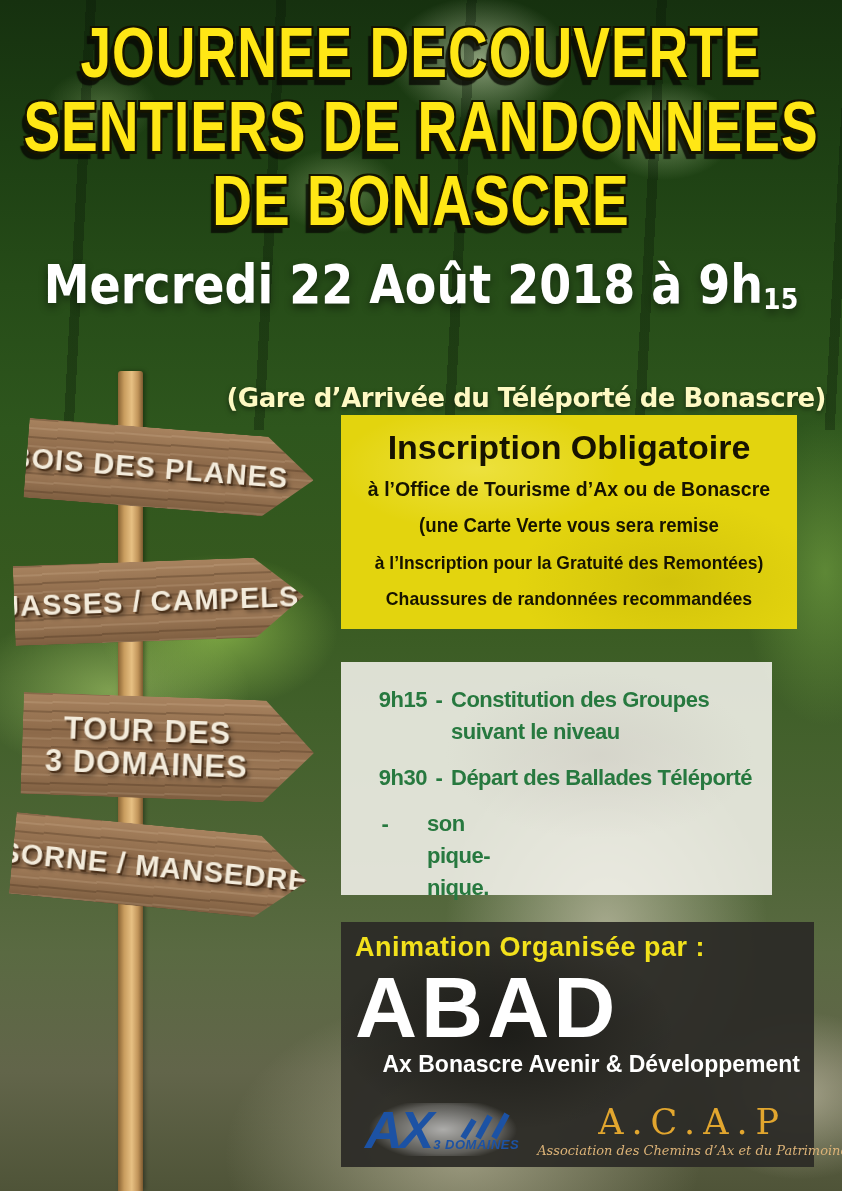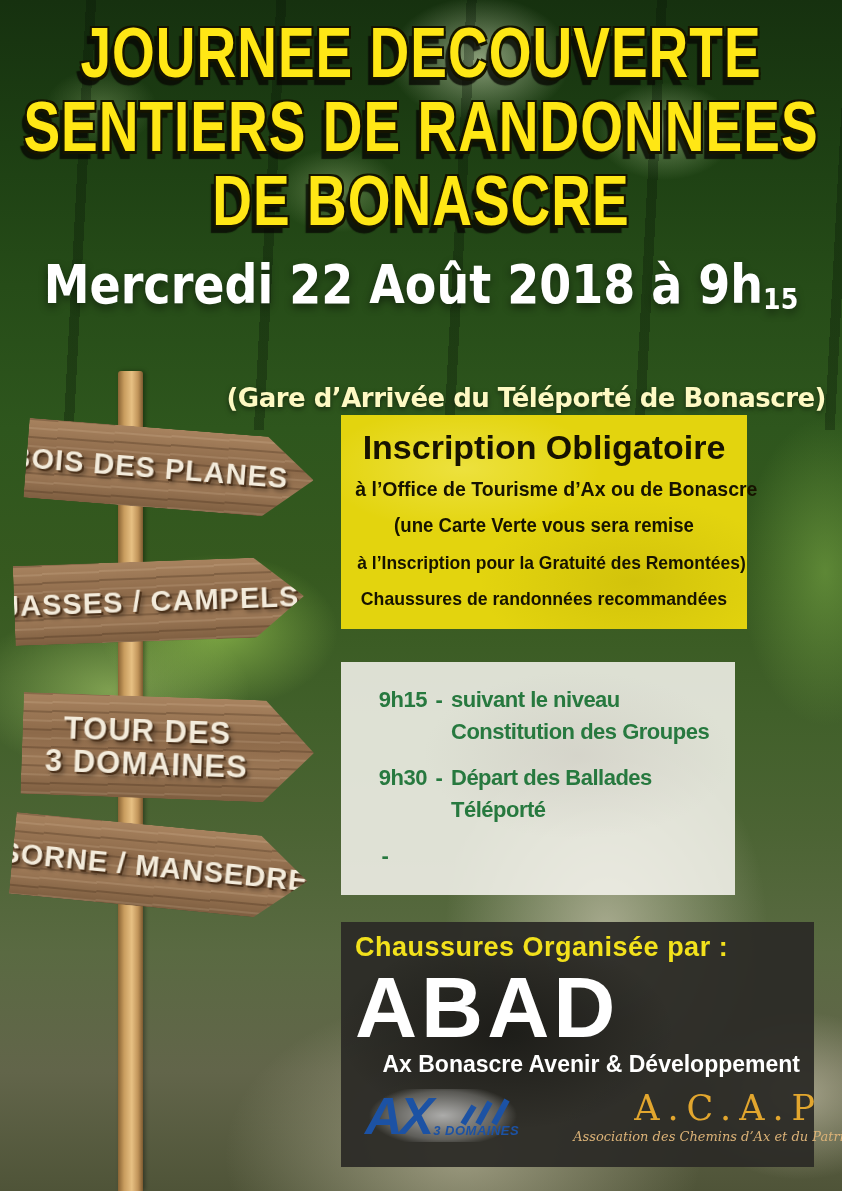--- a/index.html
+++ b/index.html
@@ -72,36 +72,36 @@
     filter:drop-shadow(3px 5px 5px rgba(0,0,0,0.4));
   }
   .sign .pad { padding-right:42px; }
   .sign1 { left:26px; top:429px; width:288px; height:80px; transform:rotate(4.5deg); }
   .sign2 { left:14px; top:561px; width:290px; height:80px; transform:rotate(-2deg); }
   .sign3 { left:22px; top:697px; width:292px; height:102px; transform:rotate(2deg); font-size:31px; }
   .sign3 .pad { text-align:center; line-height:1.08; }
   .sign4 { left:12px; top:826px; width:296px; height:82px; transform:rotate(5.5deg); }
   
   .reg-box {
-    position:absolute; left:341px; top:415px; width:406px; height:214px; z-index:3;
+    position:absolute; left:341px; top:415px; width:456px; height:214px; z-index:3;
     background:
       radial-gradient(ellipse 200px 90px at 30% 25%, rgba(255,250,150,0.35), transparent 70%),
       radial-gradient(ellipse 220px 120px at 72% 78%, rgba(150,135,0,0.22), transparent 70%),
       #e3d40e;
     color:#171300; text-align:center; box-sizing:border-box; padding-top:13px;
   }
   .reg-title { font-size:34px; font-weight:bold; margin-bottom:10px; }
   .reg-line  { font-weight:bold; white-space:nowrap; transform:scaleX(0.93); transform-origin:50% 50%; }
   .reg-l1 { font-size:21px; margin-bottom:13px; }
   .reg-l2 { font-size:20px; margin-bottom:15px; }
   .reg-l3 { font-size:19px; margin-bottom:14px; transform:scaleX(0.92); }
   .reg-l4 { font-size:19px; }
   
   .sched-box {
-    position:absolute; left:341px; top:662px; width:394px; height:233px; z-index:3;
+    position:absolute; left:341px; top:662px; width:431px; height:233px; z-index:3;
     background:
       radial-gradient(ellipse 220px 120px at 60% 40%, rgba(200,196,188,0.45), transparent 70%),
       rgba(244,242,236,0.88);
     box-sizing:border-box; padding:22px 6px 0 2px;
     color:#27793f; font-weight:bold;
   }
   .sch-row { display:grid; grid-template-columns:84px 24px 1fr; font-size:22px; line-height:32px; margin-bottom:14px; letter-spacing:-0.5px; }
   .sch-time { text-align:right; }
   .sch-dash { text-align:center; }
   .sch-text { text-align:left; }
@@ -109,21 +109,21 @@
   .org-box {
     position:absolute; left:341px; top:922px; width:473px; height:245px; z-index:3;
     background:
       radial-gradient(ellipse 240px 140px at 35% 45%, rgba(10,10,8,0.5), transparent 70%),
       rgba(44,42,38,0.94);
     box-sizing:border-box; padding:10px 14px 8px;
   }
   .org-heading { color:#f2e11c; font-size:27px; font-weight:bold; letter-spacing:0.5px; }
   .org-acronym { color:#fff; font-size:86px; line-height:0.95; font-weight:bold; letter-spacing:4px; text-align:left; padding-right:10px; margin-top:4px; }
   .org-name { color:#fff; font-size:23px; font-weight:bold; text-align:right; margin-top:2px; white-space:nowrap; }
-  .logos-row { display:flex; align-items:center; justify-content:space-between; margin-top:10px;gap:36px; }
+  .logos-row { display:flex; align-items:center; justify-content:space-between; margin-top:24px; }
   .ax-logo {
     display:flex; align-items:flex-start; padding:4px 12px 2px 10px;
     background:radial-gradient(ellipse 95px 40px at 50% 50%, rgba(255,255,255,0.6), rgba(255,255,255,0.22) 60%, transparent 78%);
   }
   .ax-text { color:#1c52a4; font-size:52px; font-weight:bold; font-style:italic; letter-spacing:-3px; line-height:0.9; }
   .ax-right { display:flex; flex-direction:column; align-items:flex-end; margin-left:2px; margin-top:5px; }
   .ax-sub { color:#1c52a4; font-size:13px; font-weight:bold; font-style:italic; letter-spacing:0.5px; margin-top:-3px; white-space:nowrap; }
   .acap-logo { flex:1; text-align:center; padding-left:6px; }
   .acap-acronym { color:#e2a62e; font-family:"DejaVu Serif", serif; font-size:35px; letter-spacing:8px; }
   .acap-name { color:#dbb277; font-family:"DejaVu Serif", serif; font-style:italic; font-size:13px; margin-top:1px; white-space:nowrap; }
@@ -172,40 +172,41 @@
     <div class="reg-line reg-l2">(une Carte Verte vous sera remise</div>
     <div class="reg-line reg-l3">à l’Inscription pour la Gratuité des Remontées)</div>
     <div class="reg-line reg-l4">Chaussures de randonnées recommandées</div>
   </section>
 
   <section class="sched-box">
     <div class="sch-row">
       <div class="sch-time">9h15</div>
       <div class="sch-dash">-</div>
       <div class="sch-text">
+        <div>Constitution des Groupes</div>
         <div>suivant le niveau</div>
-        <div>Constitution des Groupes</div>
       </div>
     </div>
     <div class="sch-row">
       <div class="sch-time">9h30</div>
       <div class="sch-dash">-</div>
       <div class="sch-text">
         <div>Départ des Ballades Téléporté</div>
       </div>
     </div>
     <div class="sch-row">
       <div class="sch-dash">-</div>
       <div class="sch-text">
+        <div>son pique-nique.</div>
       </div>
     </div>
   </section>
 
   <section class="org-box">
-    <div class="org-heading">Chaussures Organisée par :</div>
+    <div class="org-heading">Animation Organisée par :</div>
     <div class="org-acronym">ABAD</div>
     <div class="org-name">Ax Bonascre Avenir &amp; Développement</div>
     <div class="logos-row">
       <div class="ax-logo">
         <span class="ax-text">AX</span>
         <span class="ax-right">
           <svg width="60" height="28" viewBox="0 0 60 28">
             <path d="M4 26 L15 8" stroke="#1c52a4" stroke-width="6" fill="none"></path>
             <path d="M19 26 L31 4" stroke="#1c52a4" stroke-width="6" fill="none"></path>
             <path d="M35 26 L48 2" stroke="#1c52a4" stroke-width="6" fill="none"></path>

